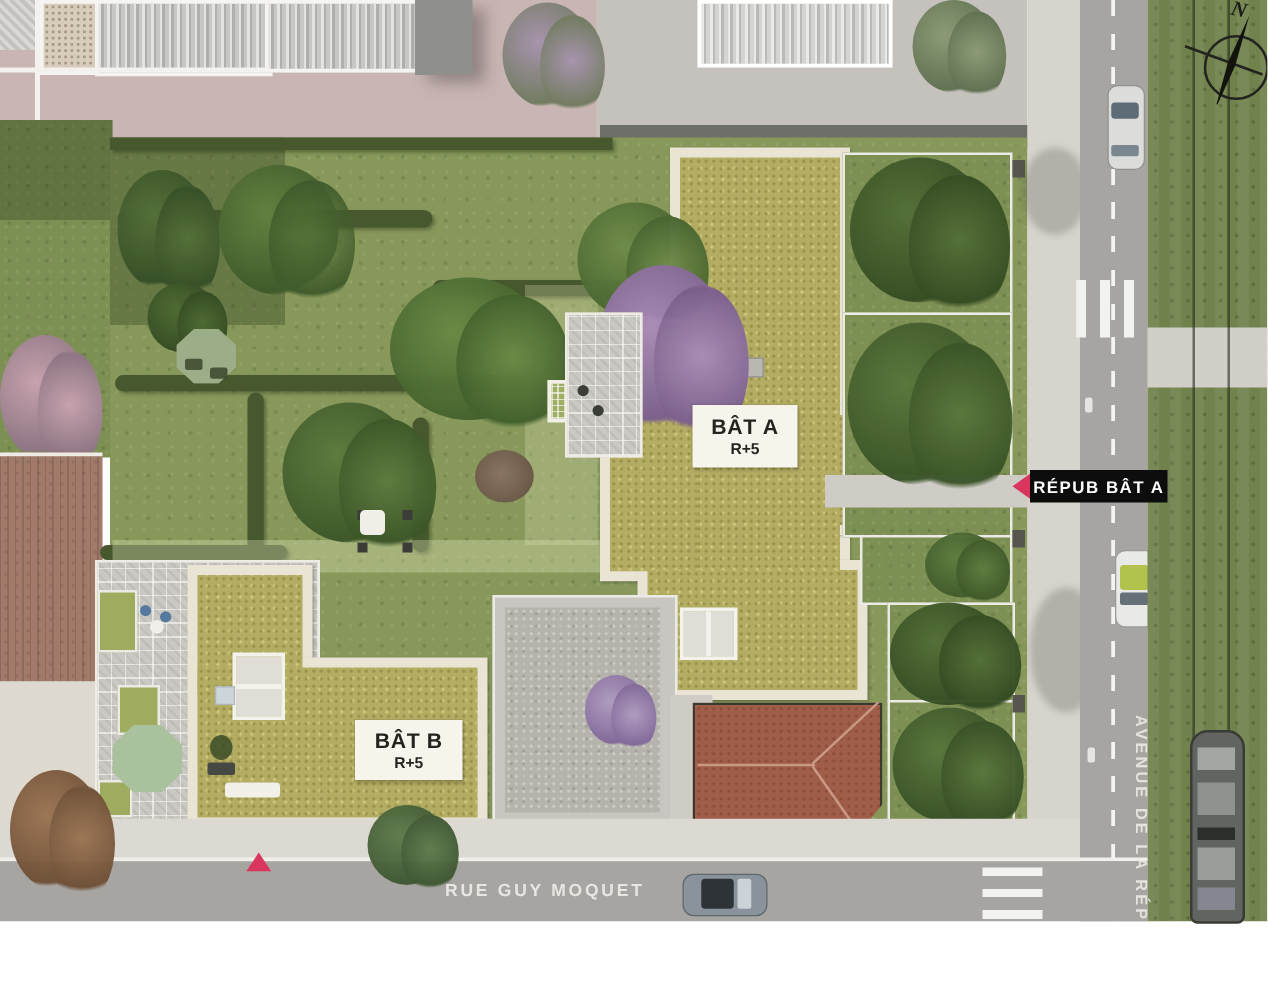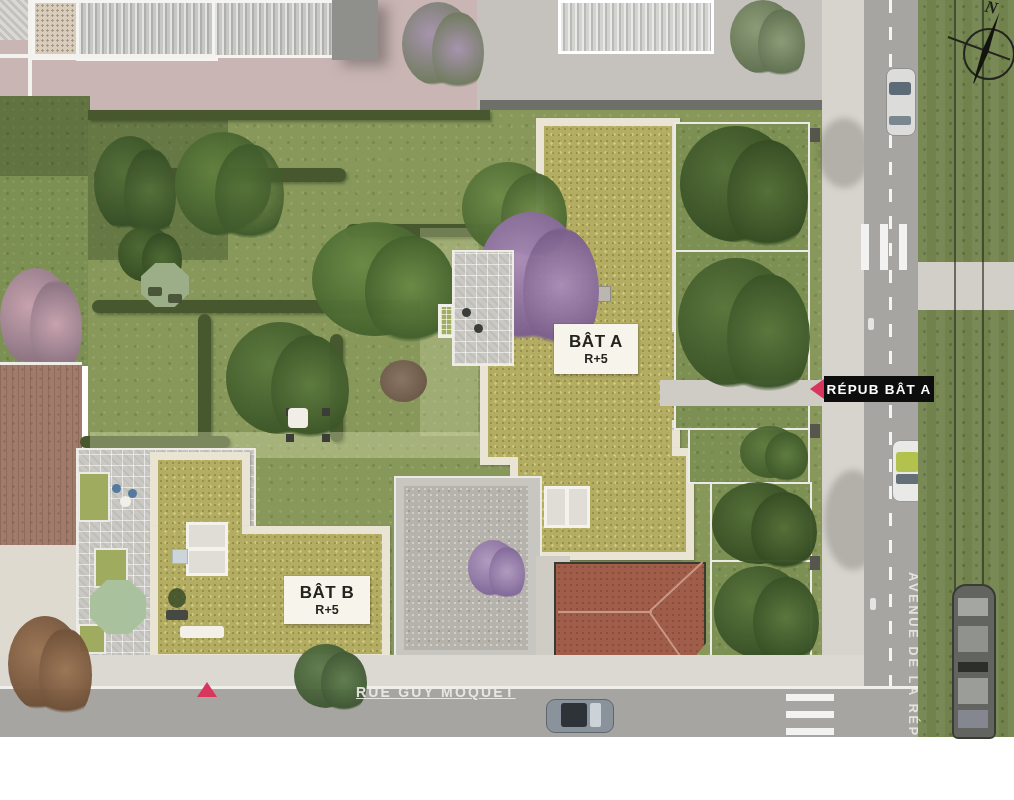--- a/index.html
+++ b/index.html
@@ -228,21 +228,21 @@
     <span class="bldg-floors">R+5</span>
   </div>
 
   <div class="abs tri-left" style="left:810px;top:379px;"></div>
   <div class="abs access" style="left:824px;top:376px;width:110px;height:26px;">
     <span>RÉPUB BÂT A</span>
   </div>
 
   <div class="abs tri-up" style="left:197px;top:682px;"></div>
 
-  <div class="abs street-h" style="left:356px;top:684px;text-decoration:underline;">RUE GUY MOQUET</div>
+  <div class="abs street-h" style="left:356px;top:704px;">RUE GUY MOQUET</div>
   <div class="abs street-v" style="left:921px;top:572px;width:163px;">AVENUE DE LA RÉPUB</div>
 
   <div class="abs" style="left:944px;top:0;width:70px;height:90px;">
     <div class="abs" style="left:19px;top:28px;width:48px;height:48px;border:2.5px solid #23231f;border-radius:50%;"></div>
     <div class="abs" style="left:4px;top:36px;width:66px;height:2px;background:#23231f;transform:rotate(20deg);transform-origin:left center;"></div>
     <div class="abs needle" style="left:39px;top:10px;width:7px;height:76px;transform:rotate(20deg);"></div>
     <div class="abs" style="left:41px;top:-2px;font:italic 700 17px 'Liberation Serif',serif;color:#1d1d1a;transform:rotate(14deg);">N</div>
   </div>
 
 </div>

